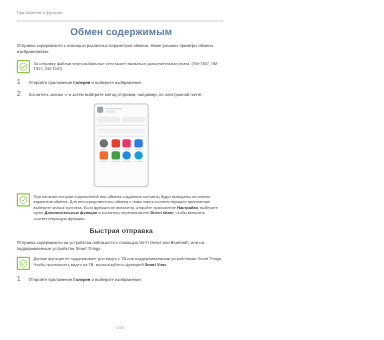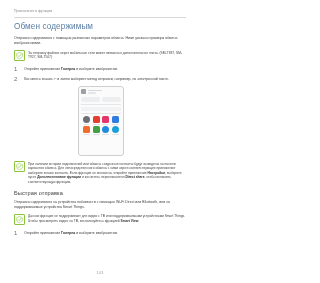--- a/index.html
+++ b/index.html
@@ -42,24 +42,25 @@
   .content {
     position: absolute;
     top: 22px;
     left: 14px;
     right: 12px;
   }
 
   h1.section-title {
     margin: 0 0 4px 0;
     font-size: 8.2px;
-    font-weight: normal;
+    font-weight: bold;
     color: #5b7fa6;
     letter-spacing: 0.1px;
     line-height: 10px;
+    text-align: center;
   }
 
   p.body {
     margin: 0 0 4px 0;
     font-size: 3.5px;
     line-height: 5.1px;
     color: #404040;
     letter-spacing: 0.01px;
     text-align: left;
   }

